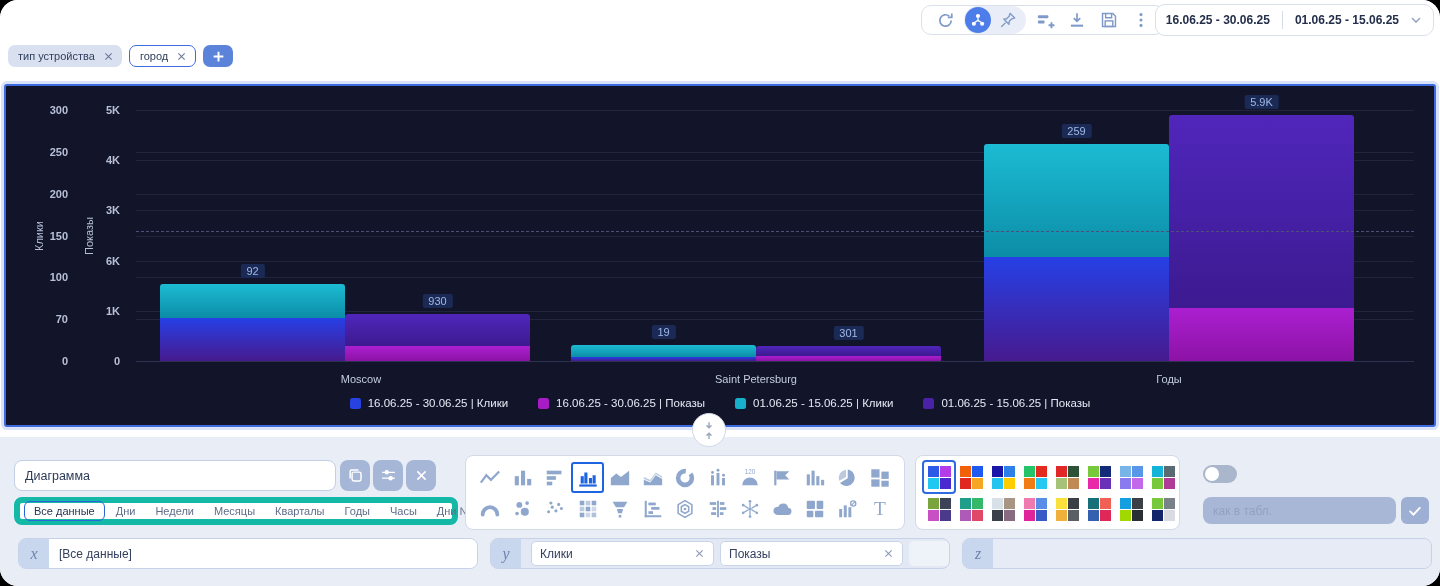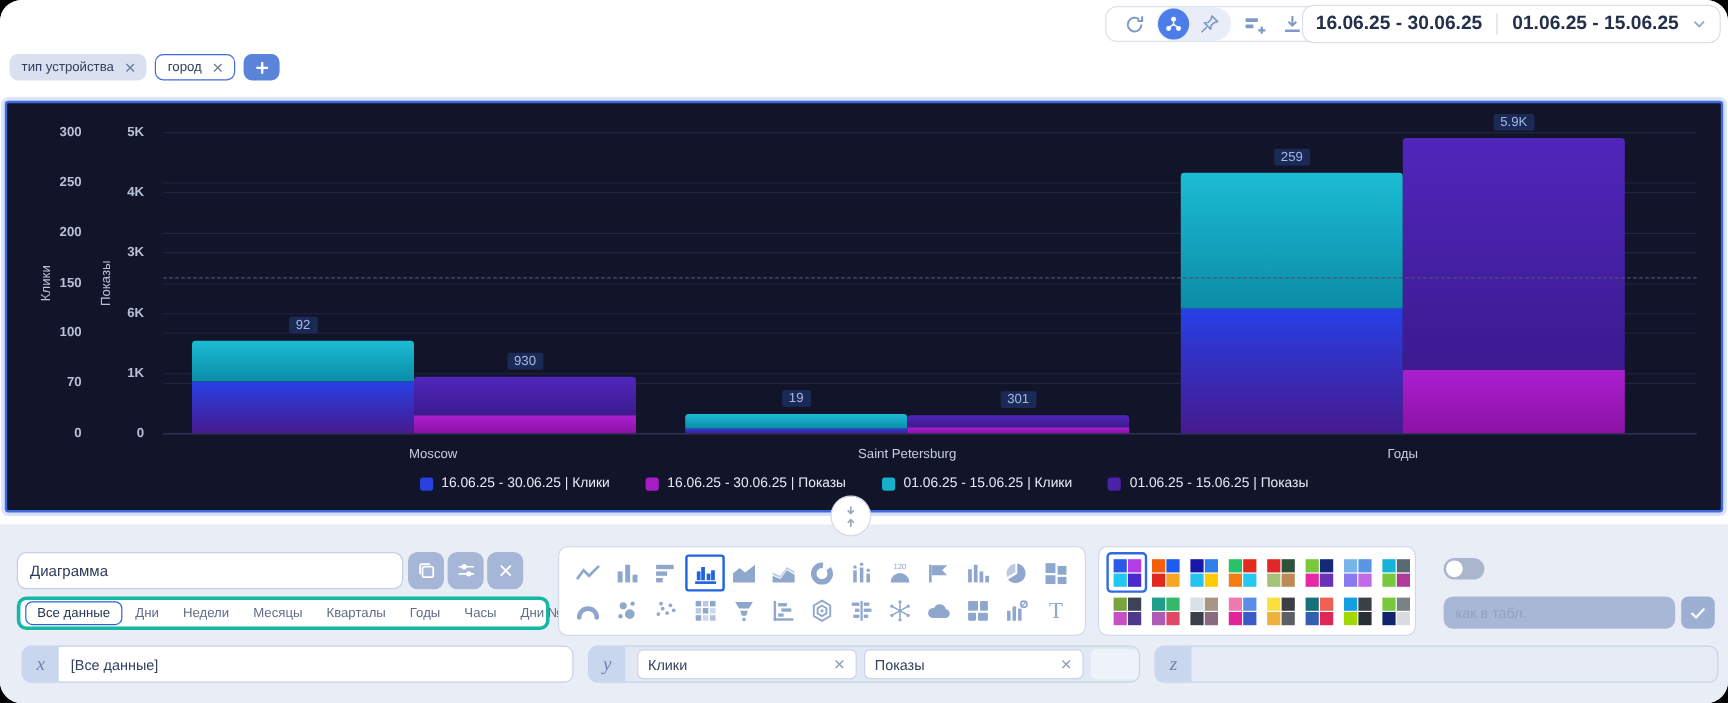--- a/index.html
+++ b/index.html
@@ -8,21 +8,21 @@
 
   
   .topbar { position:absolute; left:0; top:0; right:0; height:44px; background:#fff; }
   .toolbar { position:absolute; right:275px; top:5px; height:30px; display:flex; align-items:center; gap:6px;
              border:1px solid #d9dfeb; border-radius:10px; padding:0 10px; background:#fff; }
   .tbtn { width:26px; height:26px; display:flex; align-items:center; justify-content:center; color:#7f9ac8; border-radius:8px; }
   .tool-hl { display:flex; align-items:center; gap:4px; background:#e8edf8; border-radius:14px; padding:1px 5px 1px 1px; }
   .tbtn.active { background:#4d7de8; border-radius:50%; color:#fff; }
   .date-pill { position:absolute; right:6px; top:4px; height:32px; display:flex; align-items:center;
                border:1px solid #d9dfeb; border-radius:10px; background:#fff; padding:0 10px; color:#232f4b;
-               font-size:16px; font-weight:bold; }
+               font-size:12px; font-weight:bold; }
   .date-div { width:1px; height:18px; background:#d5dce8; margin:0 12px; }
   .date-chevron { color:#9aa8c0; margin-left:10px; display:flex; }
 
   
   .filter-row { position:absolute; left:8px; top:45px; display:flex; align-items:center; gap:7px; }
   .chip { display:flex; align-items:center; gap:8px; height:22px; padding:0 8px 0 10px; border-radius:7px;
           background:#d9e1f0; color:#32405e; font-size:11px; }
   .chip .rm { color:#6c7a96; display:flex; }
   .chip.outlined { background:#fff; border:1.5px solid #3e6ce0; }
   .addchip { width:30px; height:22px; border-radius:7px; background:#5b83da; color:#fff; display:flex; align-items:center; justify-content:center; }
@@ -47,21 +47,21 @@
   .resize-handle { position:absolute; left:692px; top:413px; width:34px; height:34px; border-radius:50%;
                    background:#fff; border:1px solid #d2d9e6; display:flex; align-items:center; justify-content:center;
                    color:#9aa6ba; z-index:5; }
 
   
   .bottom { position:absolute; left:0; right:0; top:437px; bottom:0; background:#e9edf6; }
   .ttl-input { position:absolute; left:14px; top:23px; width:322px; height:31px; border:1px solid #c3cfe4; border-radius:8px;
                background:#fff; padding:0 10px; font-size:12.5px; color:#2c3a58; font-family:"Liberation Sans",sans-serif; }
   .sqbtn { position:absolute; top:23px; width:30px; height:31px; border-radius:8px; background:#a6b6d6; border:none;
            display:flex; align-items:center; justify-content:center; color:#fff; }
-  .tabs { position:absolute; left:14px; top:60px; width:444px; height:28px; background:#fff; border:3px solid #14b8a6;
+  .tabs { position:absolute; left:14px; top:60px; width:444px; height:28px; background:#fff; border:6px solid #14b8a6;
           border-radius:8px; display:flex; align-items:center; padding:0 4px; gap:2px; }
   .tab { font-size:11px; color:#5f6d88; padding:3px 9px; border-radius:6px; white-space:nowrap; }
   .tab.active { border:1.5px solid #2c64d9; color:#243550; }
   .card { position:absolute; background:#fff; border:1px solid #d2dae8; border-radius:8px; }
   .card.types { left:465px; top:18px; width:440px; height:75px; padding:6px 8px; }
   .ct-row { display:flex; }
   .ct-icon { width:32.5px; height:31px; display:flex; align-items:center; justify-content:center; color:#8fa7cc; }
   .ct-icon.selected { color:#1e63e0; position:relative; }
   .ct-icon.selected::after { content:""; position:absolute; inset:0; border:2px solid #1e63e0; border-radius:3px; }
   .card.palettes { left:915px; top:18px; width:265px; height:75px; padding:5px 0 0 7px; }

